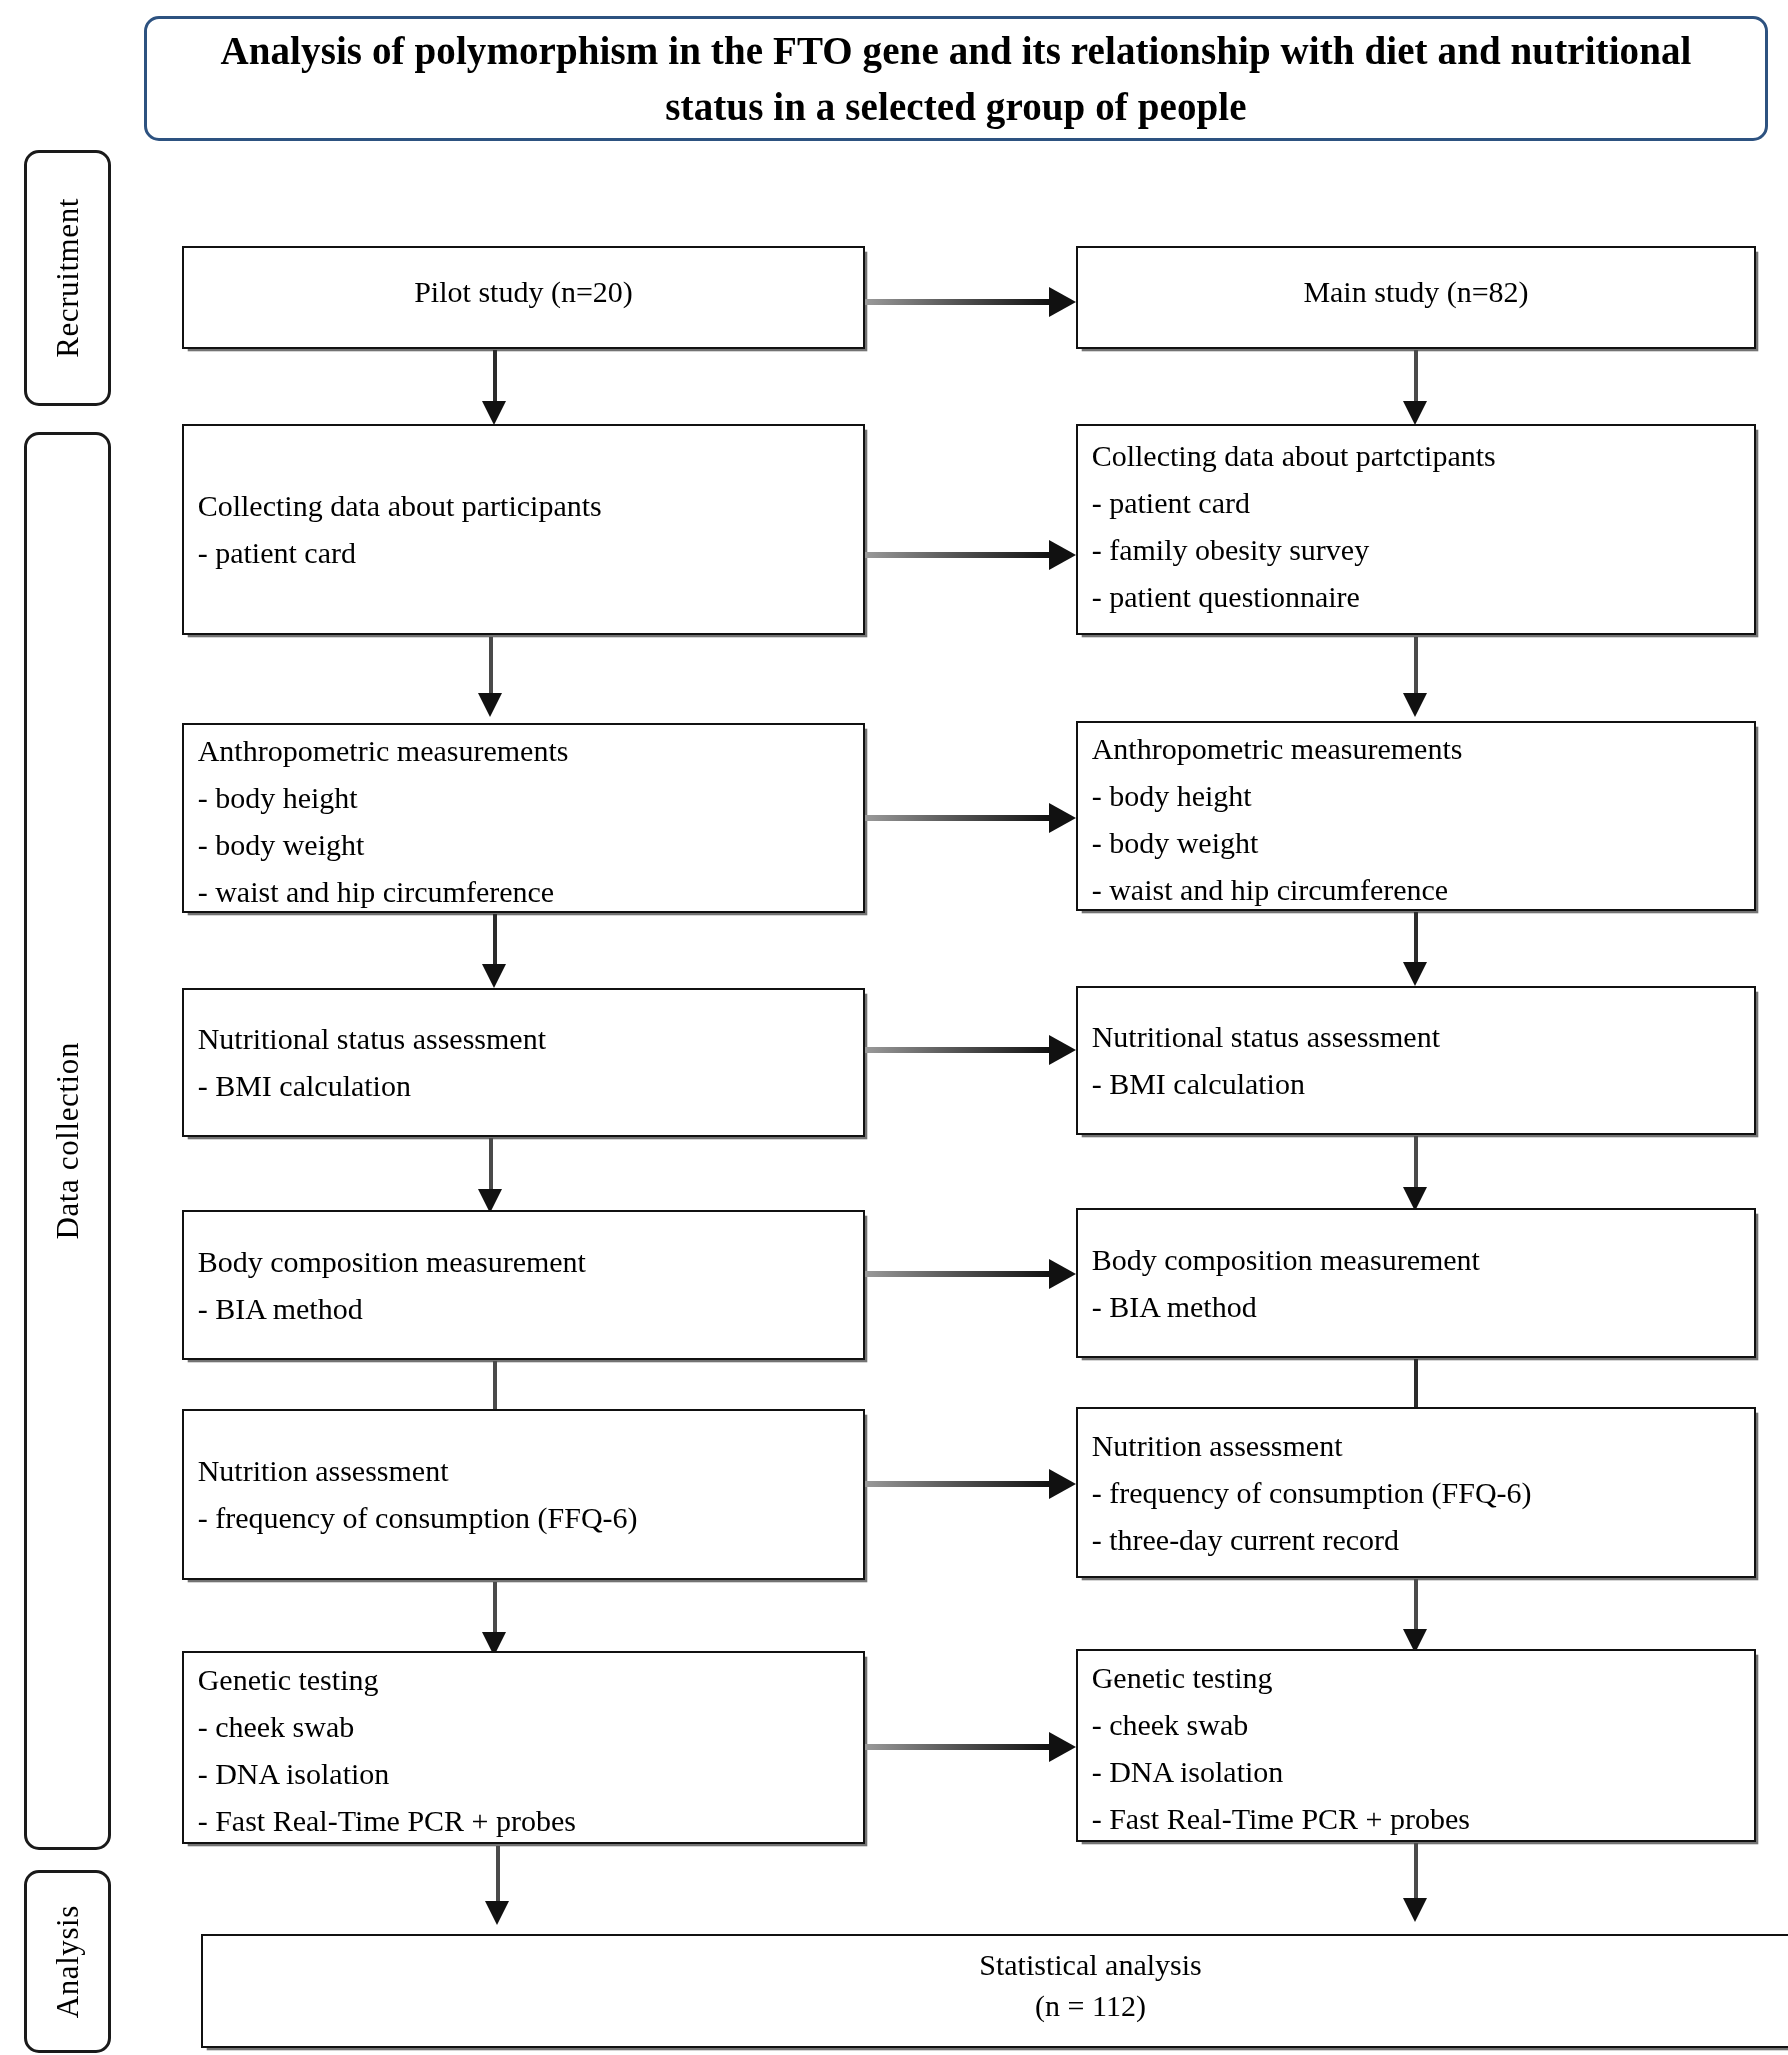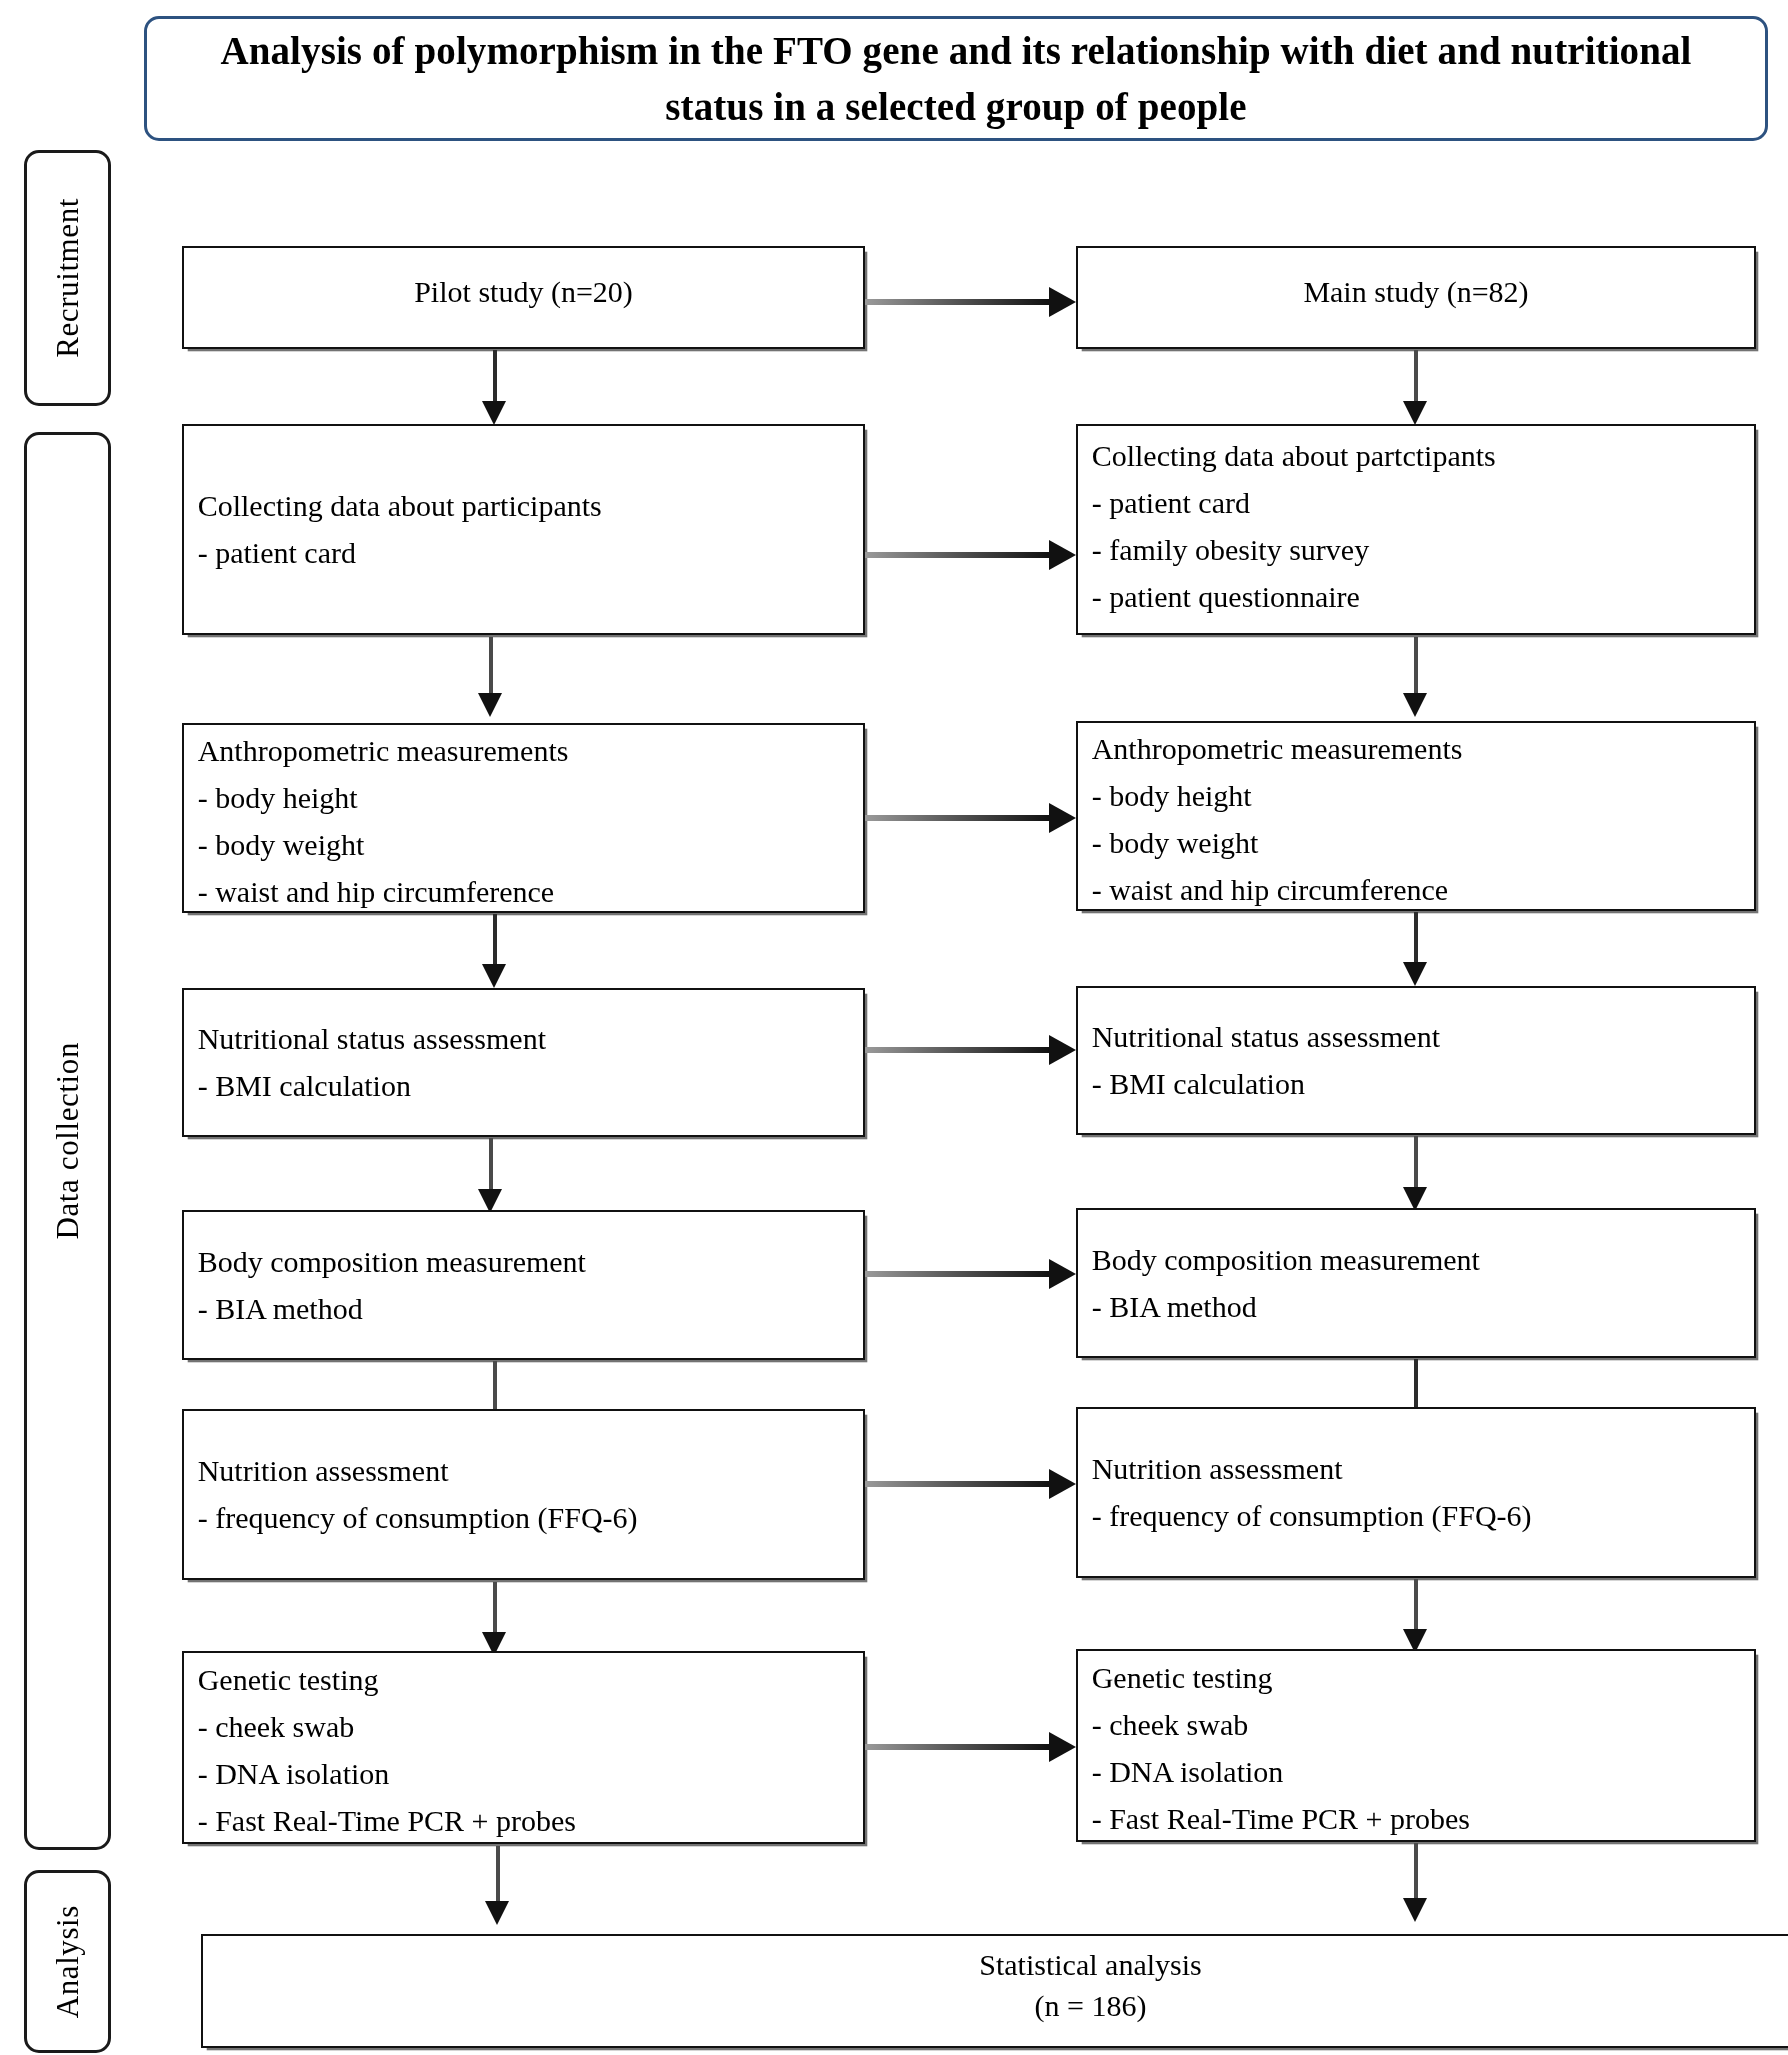--- a/index.html
+++ b/index.html
@@ -306,20 +306,21 @@
   <div class="node vcenter" style="left:182px; top:1409px; width:683px; height:171px;">
     <div class="node-inner">
       <span class="ln">Nutrition assessment</span>
       <span class="ln">- frequency of consumption (FFQ-6)</span>
     </div>
   </div>
   <div class="node vcenter" style="left:1076px; top:1407px; width:680px; height:171px;">
     <div class="node-inner">
       <span class="ln">Nutrition assessment</span>
       <span class="ln">- frequency of consumption (FFQ-6)</span>
+      <span class="ln">- three-day current record</span>
     </div>
   </div>
   <div class="h-arrow" style="left:865px; top:1484px; width:211px;">
     <div class="shaft" style="width:184px;"></div>
     <div class="head" style="left:184px;"></div>
   </div>
   <div class="v-arrow slim" style="left:495px; top:1582px; height:73px;">
     <div class="shaft" style="height:51px;"></div>
     <div class="head" style="top:50px;"></div>
   </div>
@@ -353,18 +354,18 @@
     <div class="head" style="top:55px;"></div>
   </div>
   <div class="v-arrow slim" style="left:1416px; top:1843px; height:78px;">
     <div class="shaft" style="height:56px;"></div>
     <div class="head" style="top:55px;"></div>
   </div>
 
   <div class="node center" style="left:201px; top:1934px; width:1779px; height:114px;">
     <div class="node-inner">
       <span class="ln">Statistical analysis</span>
-      <span class="ln">(n = 186)</span>
+      <span class="ln">(n = 112)</span>
     </div>
   </div>
 
 </div>
 
 
 </body></html>

